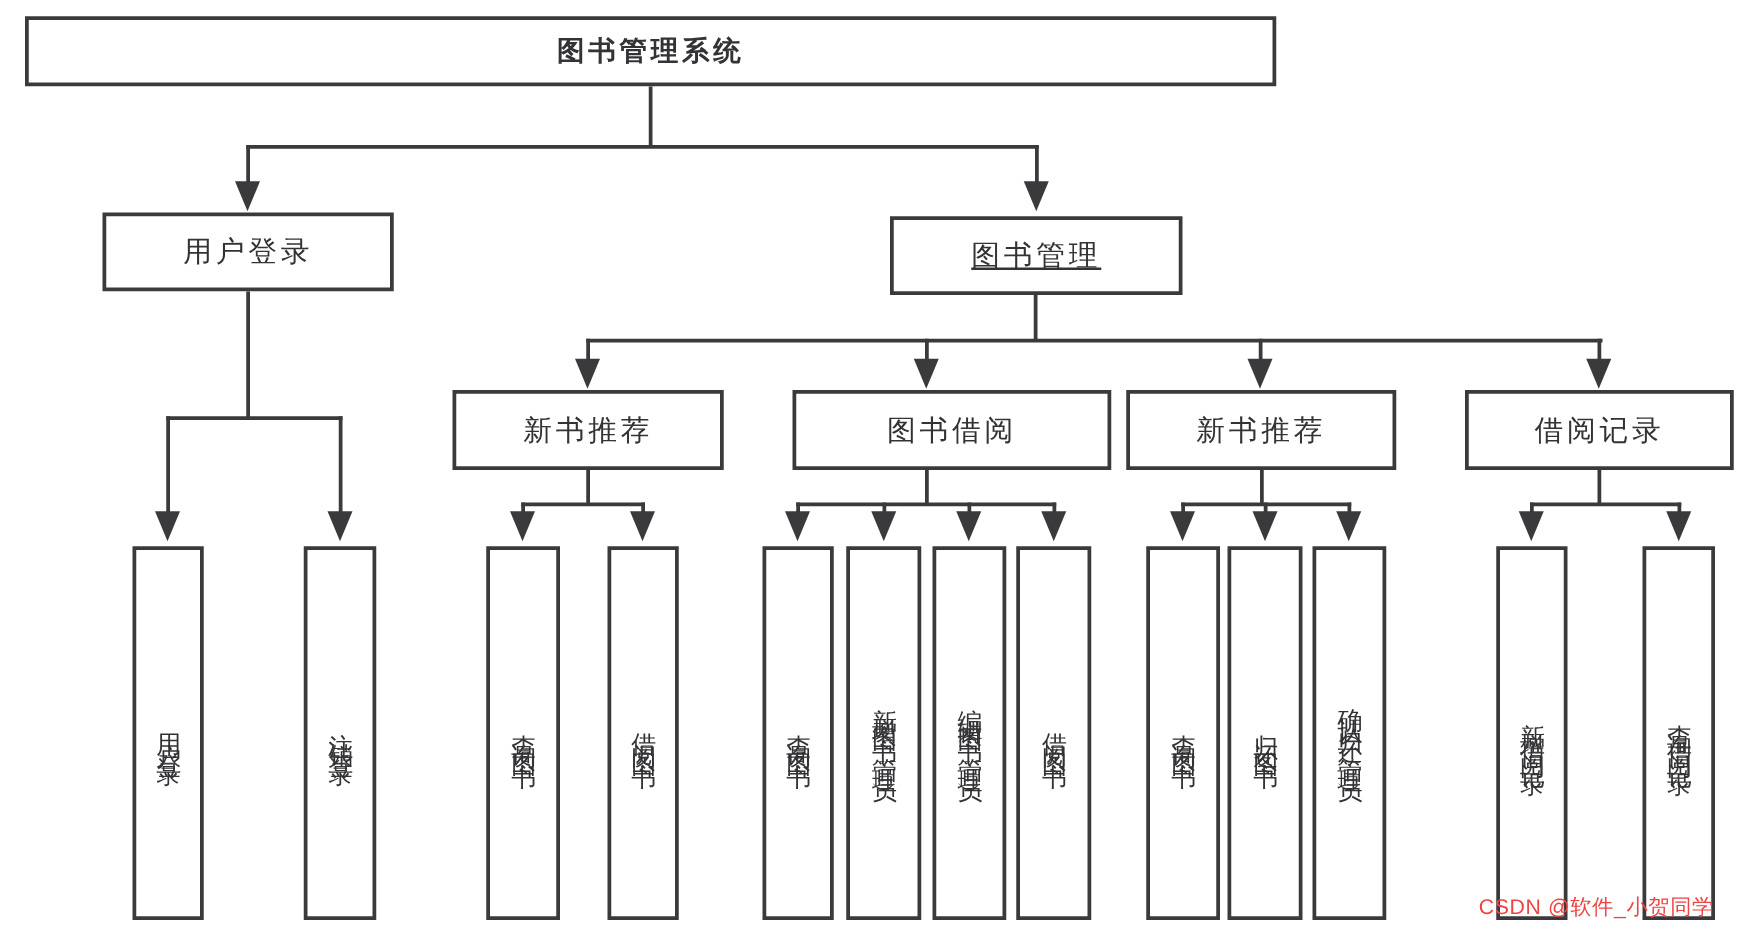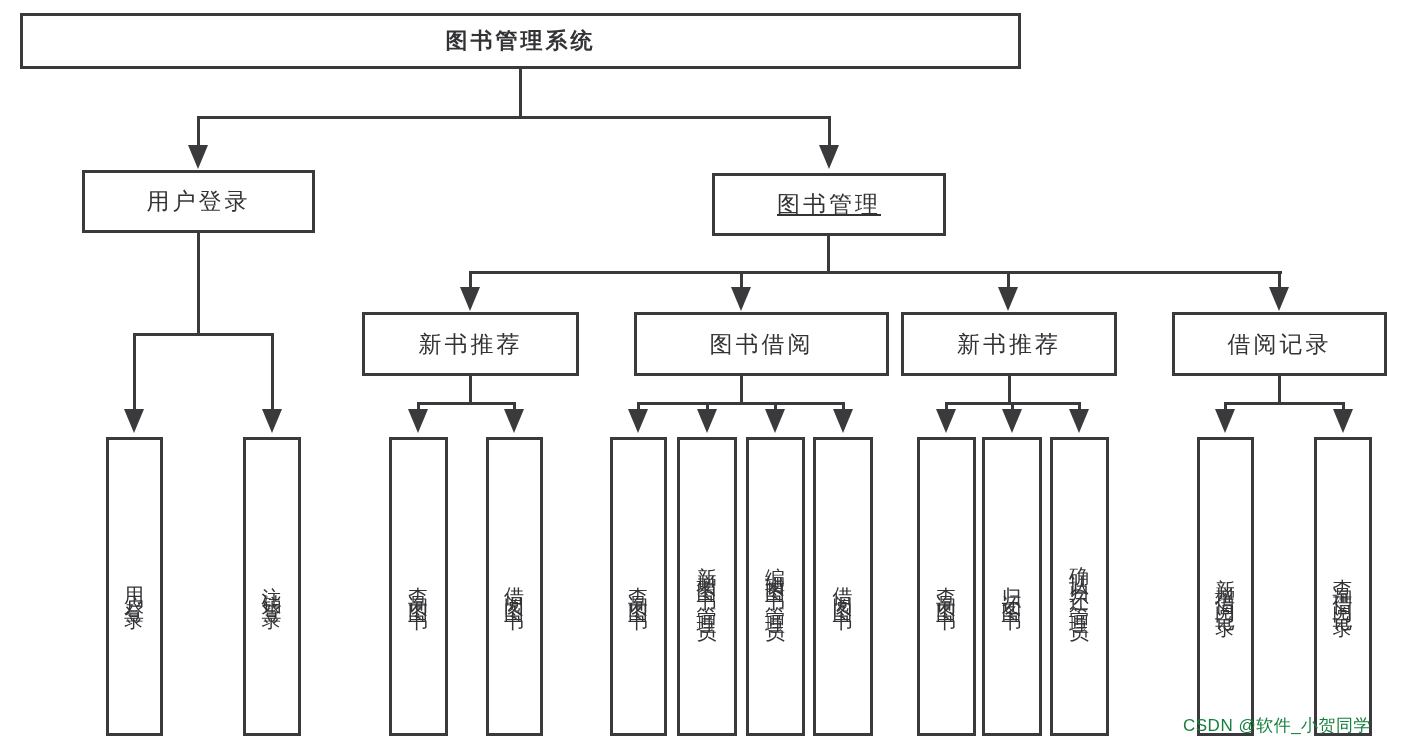--- a/index.html
+++ b/index.html
@@ -58,21 +58,21 @@
     border-right: 10px solid transparent;
     border-top: 24px solid #3a3a3c;
     z-index: 1;
   }
   .watermark {
     position: absolute;
     left: 1183px;
     top: 714px;
     font-size: 17px;
     letter-spacing: 0.5px;
-    color: #15803d;
+    color: #ef4444;
     white-space: nowrap;
     z-index: 10;
   }
 </style>
 </head>
 <body>
 
 <div id="canvas">
 
   <div class="box hbox root" style="left:20px; top:13px; width:1001px; height:56px;">图书管理系统</div>

